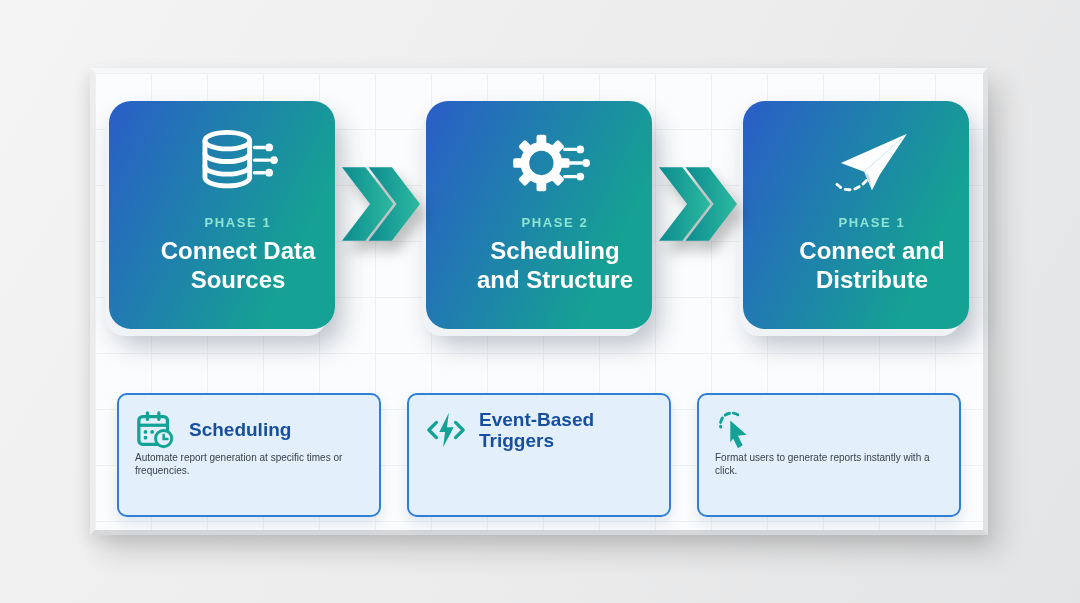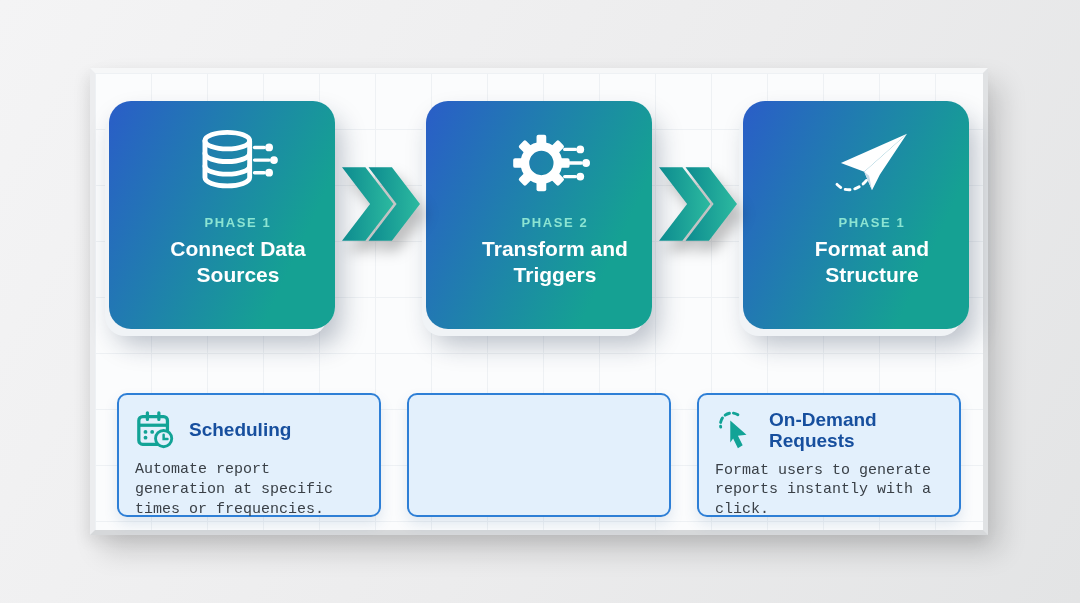--- a/index.html
+++ b/index.html
@@ -47,42 +47,42 @@
     box-shadow:-6px 9px 0 -2px #f0f3f6, 6px 16px 26px rgba(20,40,70,.28);
     padding-left:32px;
   }
   .phase-icon{height:84px;display:flex;align-items:center;justify-content:center;color:#ffffff;}
   .phase-label{
     margin-top:10px;font-size:13px;font-weight:bold;letter-spacing:1.6px;
     color:var(--phase-label);
   }
   .phase-title{
     margin-top:6px;padding:0 14px;
-    font-size:21px;font-weight:bold;line-height:1.22;text-align:center;
+    font-size:24px;font-weight:bold;line-height:1.22;text-align:center;
   }
   .chevron{filter:drop-shadow(6px 10px 7px rgba(0,0,0,.25));margin-top:-18px;}
   .features-row{
     position:absolute;left:22px;right:22px;top:320px;
     display:flex;justify-content:space-between;gap:26px;
   }
   .feature-card{
     flex:1;height:124px;
     background:var(--feature-bg);
     border:2.5px solid var(--feature-border);
     border-radius:10px;
     padding:14px 16px 12px 16px;
     box-shadow:0 7px 14px rgba(40,90,150,.13);
   }
   .feature-head{display:flex;align-items:center;gap:12px;}
   .feature-icon{color:var(--feature-icon);flex:0 0 auto;display:flex;}
   .feature-title{
     color:var(--feature-title);font-weight:bold;font-size:19px;line-height:1.12;
   }
   .feature-desc{
-    margin-top:9px;font-size:15px;line-height:1.32;color:var(--feature-text);font-family:Liberation Mono, monospace;
+    font-size:10px;line-height:1.32;color:var(--feature-text);
   }
   .defs-svg{position:absolute;width:0;height:0;}
 </style>
 </head>
 <body>
 
 <div class="canvas">
 
   <svg class="defs-svg" aria-hidden="true">
     <defs>
@@ -151,41 +151,41 @@
                 <path d="M54 50h11"></path>
             </g>
             <g fill="currentColor">
               <circle cx="70" cy="22" r="4"></circle>
                 <circle cx="76" cy="36" r="4"></circle>
                 <circle cx="70" cy="50" r="4"></circle>
             </g>
           </svg>
         </div>
         <div class="phase-label">PHASE 2</div>
-        <div class="phase-title">Transform and Triggers</div>
+        <div class="phase-title">Scheduling and Structure</div>
       </div>
 
       <div>
         <svg class="chevron" viewBox="0 0 100 94" width="78" height="92">
           <polygon points="0,0 30,0 66,47 30,94 0,94 36,47" fill="url(#chevGrad)"></polygon>
           <polygon points="34,0 64,0 100,47 64,94 34,94 70,47" fill="url(#chevGrad)"></polygon>
         </svg>
       </div>
 
       <div class="phase-card">
         <div class="phase-icon">
           <svg viewBox="0 0 88 72" width="86" height="70">
             <polygon points="80,6 12,36 36,45 80,6" fill="currentColor"></polygon>
             <polygon points="80,6 36,45 44,64 52,48 80,6" fill="currentColor"></polygon>
             <polygon points="36,45 44,64 41,49" fill="#c9dbe8"></polygon>
             <path d="M8 58c8 9 22 7 31-5" stroke="currentColor" stroke-width="3" stroke-dasharray="5 5" fill="none" stroke-linecap="round"></path>
           </svg>
         </div>
         <div class="phase-label">PHASE 1</div>
-        <div class="phase-title">Format and Structure</div>
+        <div class="phase-title">Connect and Distribute</div>
       </div>
 
     </div>
 
     <div class="features-row">
 
       <div class="feature-card">
         <div class="feature-head">
           <span class="feature-icon">
             <svg viewBox="0 0 44 44" width="42" height="42">
@@ -200,31 +200,40 @@
               <circle cx="30" cy="31" r="8.5" fill="#e3f0fc" stroke="currentColor" stroke-width="3"></circle>
               <path d="M30 27v4.5h4" fill="none" stroke="currentColor" stroke-width="2.6" stroke-linecap="round"></path>
             </svg>
           </span>
           <span class="feature-title">Scheduling</span>
         </div>
         <p class="feature-desc">Automate report generation at specific times or frequencies.</p>
       </div>
 
       <div class="feature-card">
+        <div class="feature-head">
+          <span class="feature-icon">
+            <svg viewBox="0 0 44 44" width="42" height="42">
+              <path d="M12 14 L4 22 L12 30" fill="none" stroke="currentColor" stroke-width="3.4" stroke-linecap="round" stroke-linejoin="round"></path>
+              <path d="M32 14 L40 22 L32 30" fill="none" stroke="currentColor" stroke-width="3.4" stroke-linecap="round" stroke-linejoin="round"></path>
+              <polygon points="25,4 15,24 21,24 19,40 30,19 23,19" fill="currentColor"></polygon>
+            </svg>
+          </span>
+          <span class="feature-title">Event-Based Triggers</span>
+        </div>
       </div>
 
       <div class="feature-card">
         <div class="feature-head">
           <span class="feature-icon">
             <svg viewBox="0 0 44 44" width="42" height="42">
               <path d="M24 6 A12 12 0 0 0 6 19" fill="none" stroke="currentColor" stroke-width="3" stroke-dasharray="5 4" stroke-linecap="round"></path>
               <polygon points="16,12 33,27 24,28 29,38 24,41 19,31 16,35" fill="currentColor"></polygon>
             </svg>
           </span>
-          <span class="feature-title">On-Demand Requests</span>
         </div>
         <p class="feature-desc">Format users to generate reports instantly with a click.</p>
       </div>
 
     </div>
 
   </div>
 </div>
 
 </body></html>

